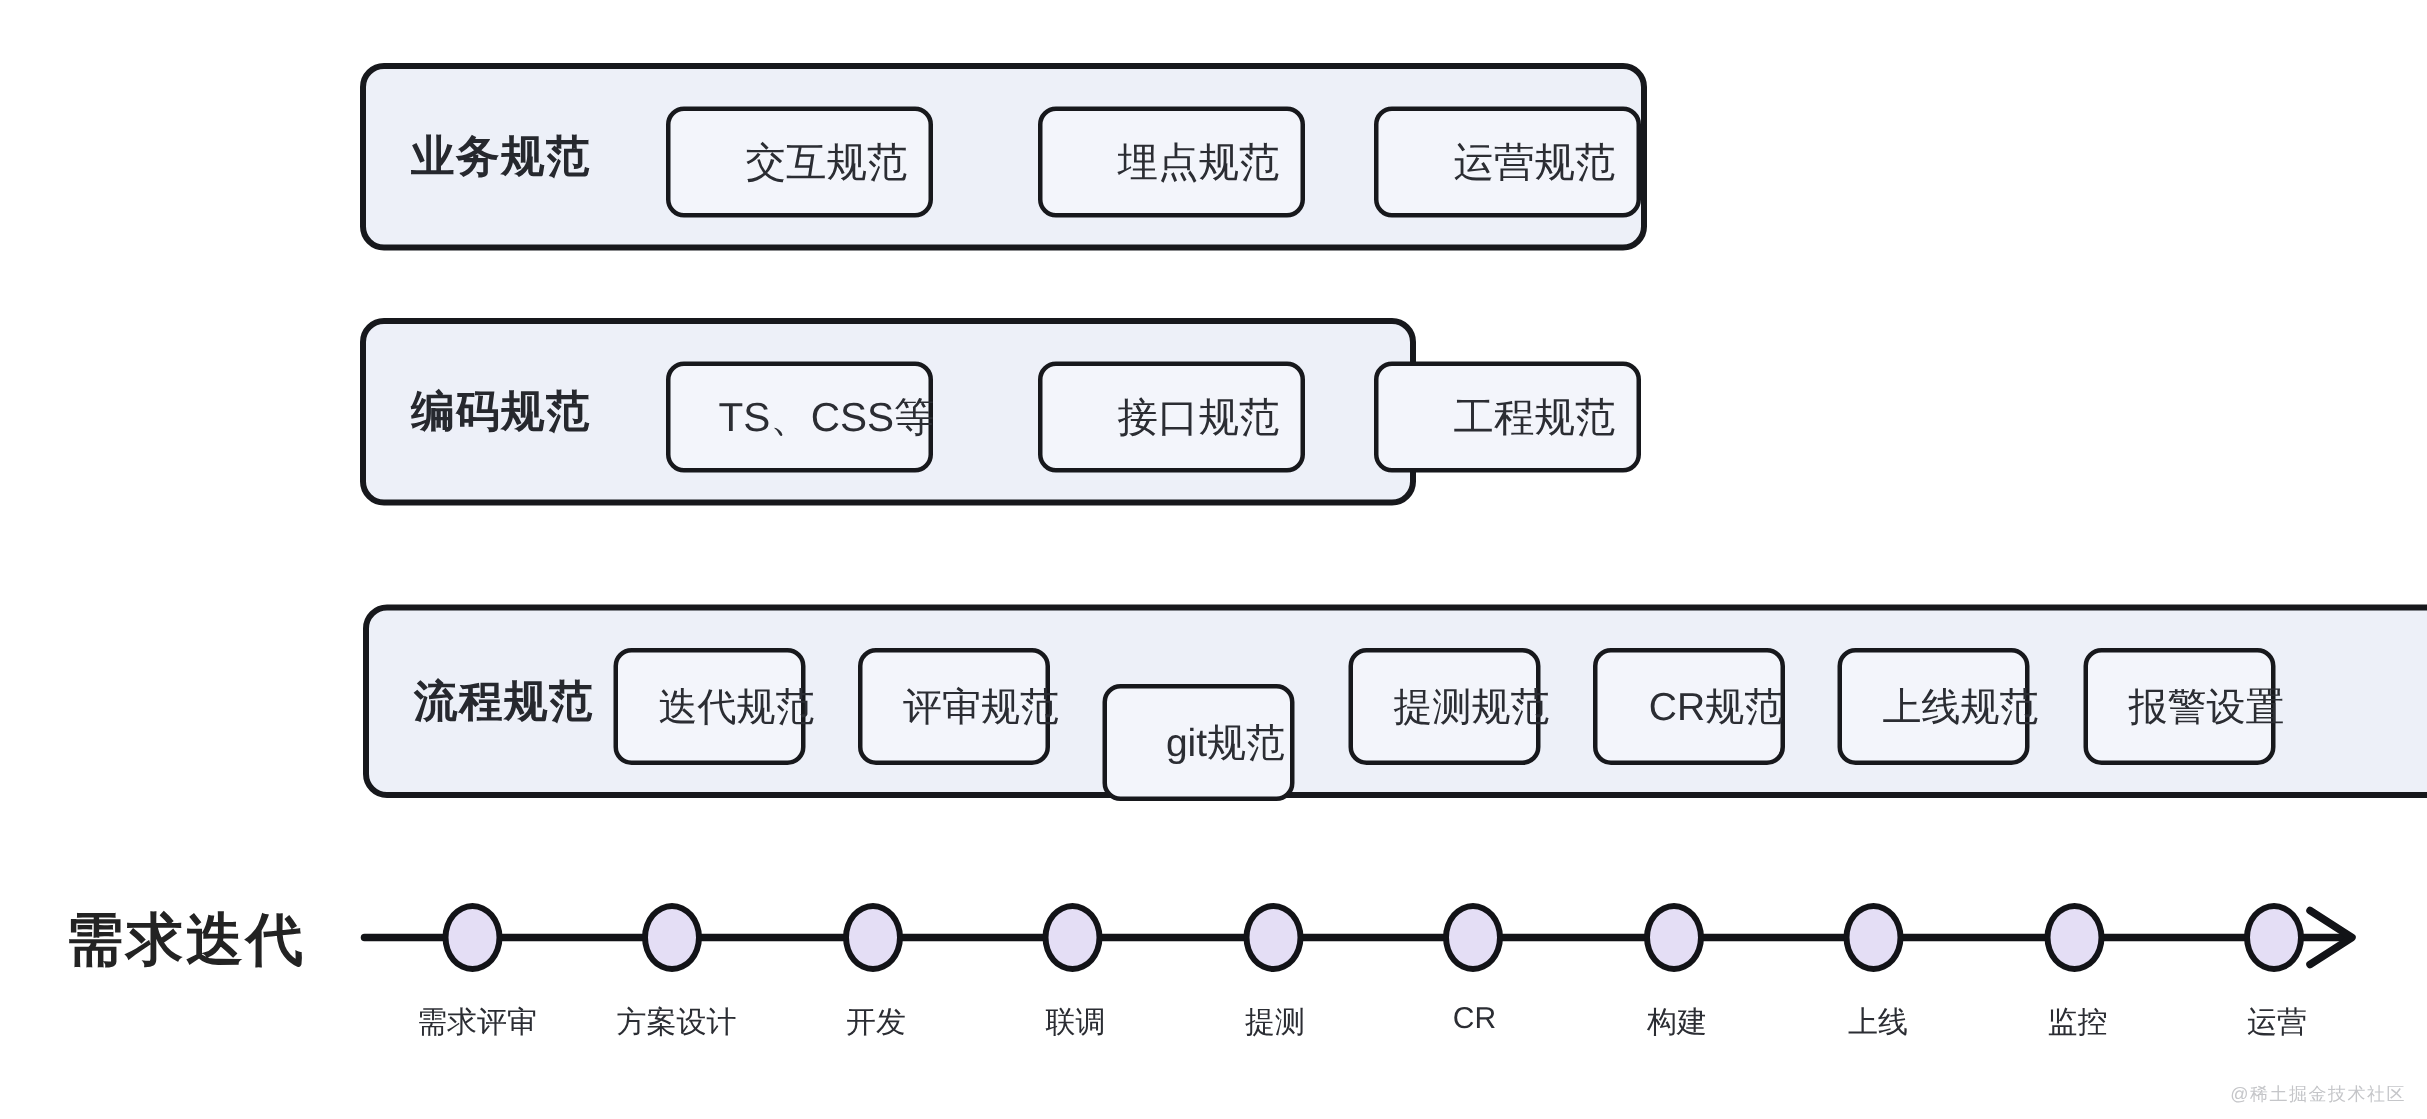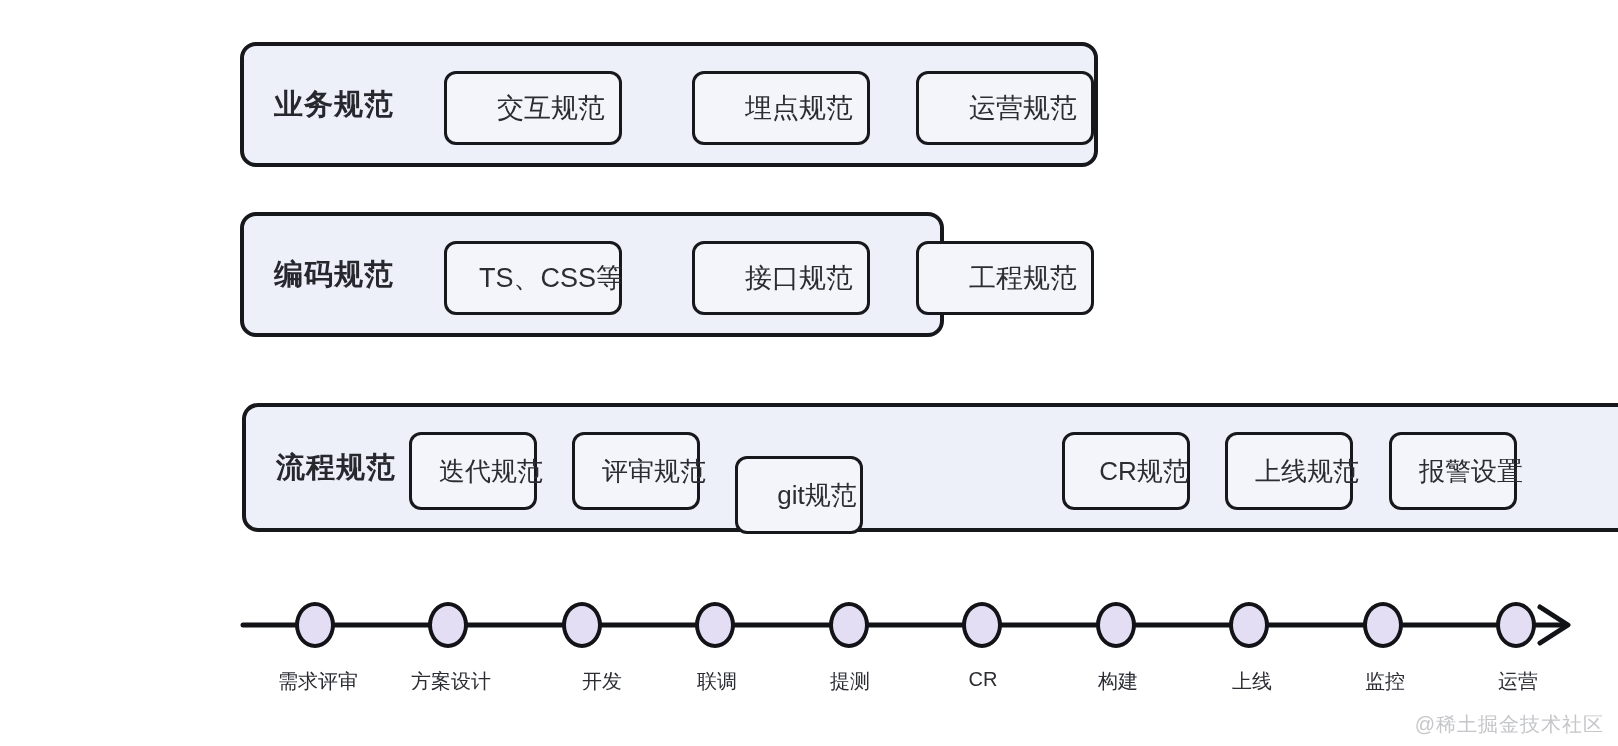--- a/index.html
+++ b/index.html
@@ -45,26 +45,26 @@
     position:absolute; top:602px; width:32px; height:38px;
     border:4px solid #121317; border-radius:50%;
     background:#e4def5; box-sizing:content-box;
   }
   .n1{left:295px;} .n2{left:428px;} .n3{left:562px;} .n4{left:695px;} .n5{left:829px;}
   .n6{left:962px;} .n7{left:1096px;} .n8{left:1229px;} .n9{left:1363px;} .n10{left:1496px;}
   .tl-stop-label {
     position:absolute; top:668px; transform:translateX(-50%);
     font-size:20px; color:#2b2d33; white-space:nowrap;
   }
-  .l1{left:318px;} .l2{left:451px;} .l3{left:602px;} .l4{left:717px;} .l5{left:850px;}
+  .l1{left:318px;} .l2{left:451px;} .l3{left:584px;} .l4{left:717px;} .l5{left:850px;}
   .l6{left:983px;} .l7{left:1118px;} .l8{left:1252px;} .l9{left:1385px;} .l10{left:1518px;}
 
   .watermark {
     position:absolute; right:14px; bottom:8px;
-    font-size:20px; color:#c5c6c9; letter-spacing:1px;
+    font-size:12px; color:#c5c6c9; letter-spacing:1px;
   }
 </style>
 </head>
 <body>
 
 <div class="canvas">
 
   <section class="panel p1">
     <div class="panel-label">业务规范</div>
     <div class="spec-box bA bA1">
@@ -95,31 +95,35 @@
     <div class="panel-label">流程规范</div>
     <div class="spec-box bB bB1">
       <span>迭代规范</span>
     </div>
     <div class="spec-box bB bB2">
       <span>评审规范</span>
     </div>
     <div class="spec-box bB bB3">
       <span>git规范</span>
     </div>
+    <div class="spec-box bB bB4">
+      <span>提测规范</span>
+    </div>
     <div class="spec-box bB bB5">
       <span>CR规范</span>
     </div>
     <div class="spec-box bB bB6">
       <span>上线规范</span>
     </div>
     <div class="spec-box bB bB7">
       <span>报警设置</span>
     </div>
   </section>
 
+  <div class="tl-title">需求迭代</div>
 
   <svg class="tl-arrow" width="1350" height="50" viewBox="0 0 1350 50">
     <line x1="10" y1="25" x2="1330" y2="25" stroke="#121317" stroke-width="5" stroke-linecap="round"></line>
     <polyline points="1307,7 1335,25 1307,43" fill="none" stroke="#121317" stroke-width="5" stroke-linecap="round" stroke-linejoin="round"></polyline>
   </svg>
 
   <div class="tl-node n1"></div>
   <div class="tl-node n2"></div>
   <div class="tl-node n3"></div>
   <div class="tl-node n4"></div>

